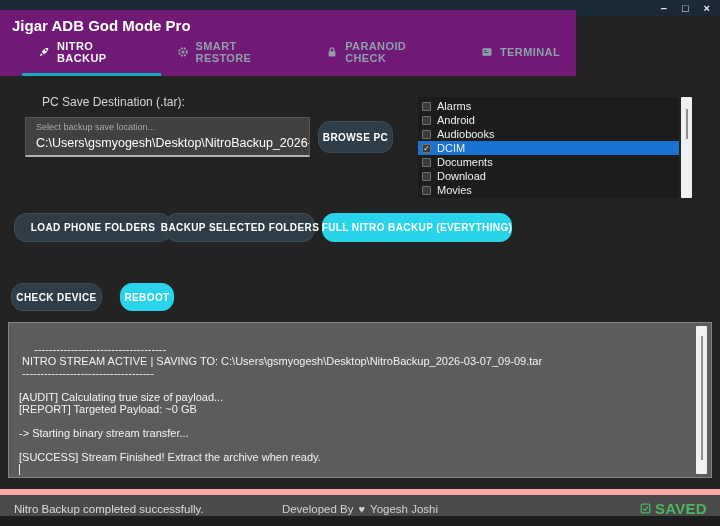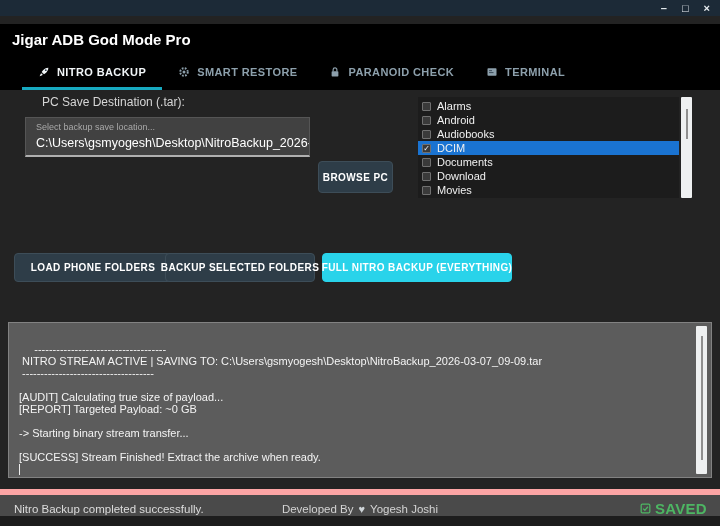--- a/index.html
+++ b/index.html
@@ -7,38 +7,38 @@
               font-family:"Liberation Sans", sans-serif; }
   .window { position:relative; width:720px; height:526px; background:#232323; }
 
   
   .titlebar { position:absolute; left:0; top:0; width:720px; height:16px; background:#1c2a37; }
   .win-controls { position:absolute; right:10px; top:0; height:16px; display:flex; gap:15px;
                   align-items:center; color:#e9eef2; font-size:11px; font-weight:bold; line-height:16px; }
   .win-controls span { cursor:default; }
 
   
-  .header { position:absolute; left:0; top:24px; width:720px; height:66px; background:#000000; }
+  .header { position:absolute; left:0; top:10px; width:576px; height:66px; background:#701a75; }
   .app-title { position:absolute; left:12px; top:7px; font-size:15px; font-weight:bold; color:#ffffff; }
   .tabs { position:absolute; left:22px; bottom:0; display:flex; }
   .tab { display:flex; align-items:center; gap:7px; padding:9px 16px; font-size:11px; font-weight:bold;
          letter-spacing:.4px; color:#8da0ac; border-bottom:3px solid transparent; cursor:default; }
   .tab.active { color:#f2f6f8; border-bottom-color:var(--tab-teal); }
   .tab svg { display:block; }
 
   
   .field-label { position:absolute; left:25px; top:95px; font-size:12px; color:#d6d6d6;margin-left:17px; }
   .entry { position:absolute; left:25px; top:117px; width:285px; height:40px; background:#414141;
            border:1px solid #555; border-bottom:2px solid #b0b0b0; overflow:hidden; }
   .entry .ph { position:absolute; left:10px; top:4px; font-size:9px; color:#a9a9a9; white-space:nowrap; }
   .entry .val { position:absolute; left:10px; top:18px; font-size:12.5px; color:#ffffff; white-space:nowrap; }
 
   .btn { position:absolute; display:flex; align-items:center; justify-content:center;
          background:#2e3d48; color:#fff; font-weight:bold; font-size:10px; letter-spacing:.4px;
-         border:1px solid #3d4d58; border-radius:4px; white-space:nowrap; cursor:default;margin-top:40px; }
+         border:1px solid #3d4d58; border-radius:12px; white-space:nowrap; cursor:default; }
   .btn.cyan { background:var(--accent); border-color:var(--accent); }
 
   #browse-btn { left:318px; top:121px; width:75px; height:32px; }
   #load-btn   { left:14px;  top:213px; width:158px; height:29px; }
   #sel-btn    { left:165px; top:213px; width:150px; height:29px; }
   #full-btn   { left:322px; top:213px; width:190px; height:29px; }
   #check-btn  { left:11px;  top:283px; width:91px;  height:28px; }
   #reboot-btn { left:120px; top:283px; width:54px;  height:28px; }
 
   

